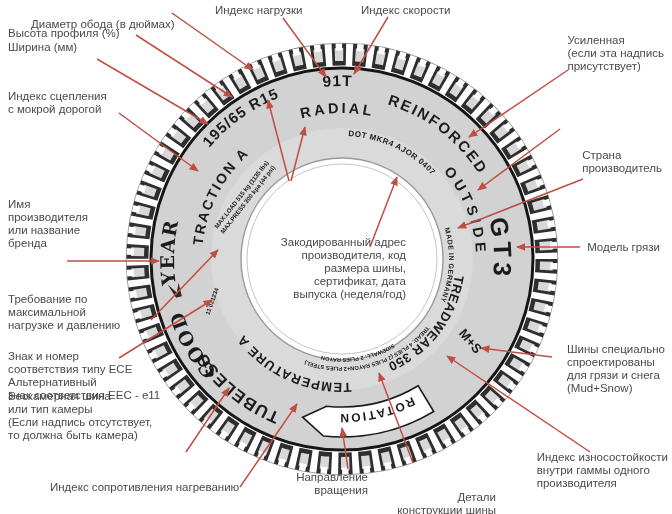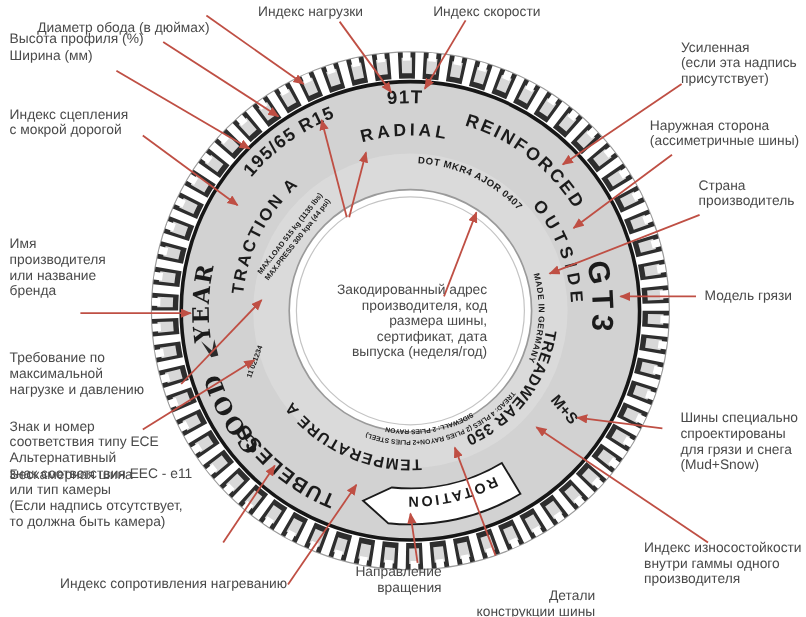--- a/index.html
+++ b/index.html
@@ -146,22 +146,20 @@
 <div class="lbl" style="left: 8px; top: 390px; color: rgb(74, 74, 74);">Бескамерная шина
 или тип камеры
 (Если надпись отсутствует,
 то должна быть камера)</div>
 <div class="lbl" style="left: 50px; top: 481px; color: rgb(74, 74, 74);">Индекс сопротивления нагреванию</div>
 <div class="lbl" style="left: 215px; top: 4px; color: rgb(74, 74, 74);">Индекс нагрузки</div>
 <div class="lbl" style="left: 361px; top: 4px; color: rgb(74, 74, 74);">Индекс скорости</div>
 <div class="lbl r" style="right: 8px; top: 34px; color: rgb(74, 74, 74);">Усиленная
 (если эта надпись
 присутствует)</div>
-<div class="lbl r" style="right: 6px; top: 99px; color: rgb(74, 74, 74);">Наружная сторона
-(ассиметричные шины)</div>
 <div class="lbl r" style="right: 10px; top: 149px; color: rgb(74, 74, 74);">Страна
 производитель</div>
 <div class="lbl r" style="right: 12px; top: 241px; color: rgb(74, 74, 74);">Модель грязи</div>
 <div class="lbl r" style="right: 7px; top: 343px; color: rgb(74, 74, 74);">Шины специально
 спроектированы
 для грязи и снега
 (Mud+Snow)</div>
 <div class="lbl r" style="right: 4px; top: 451px; color: rgb(74, 74, 74);">Индекс износостойкости
 внутри гаммы одного
 производителя</div>

